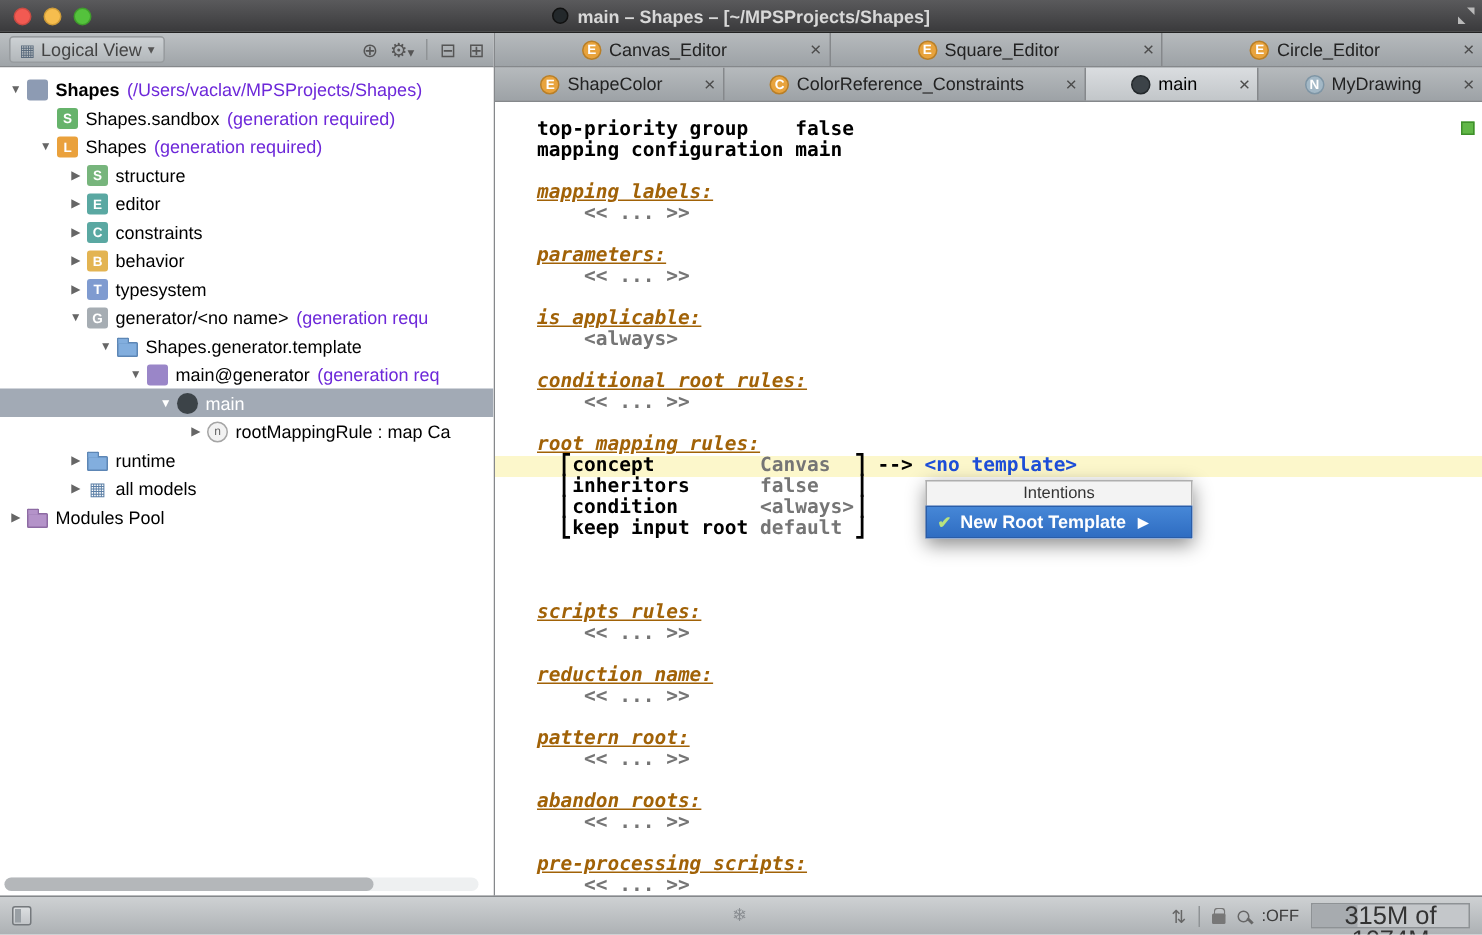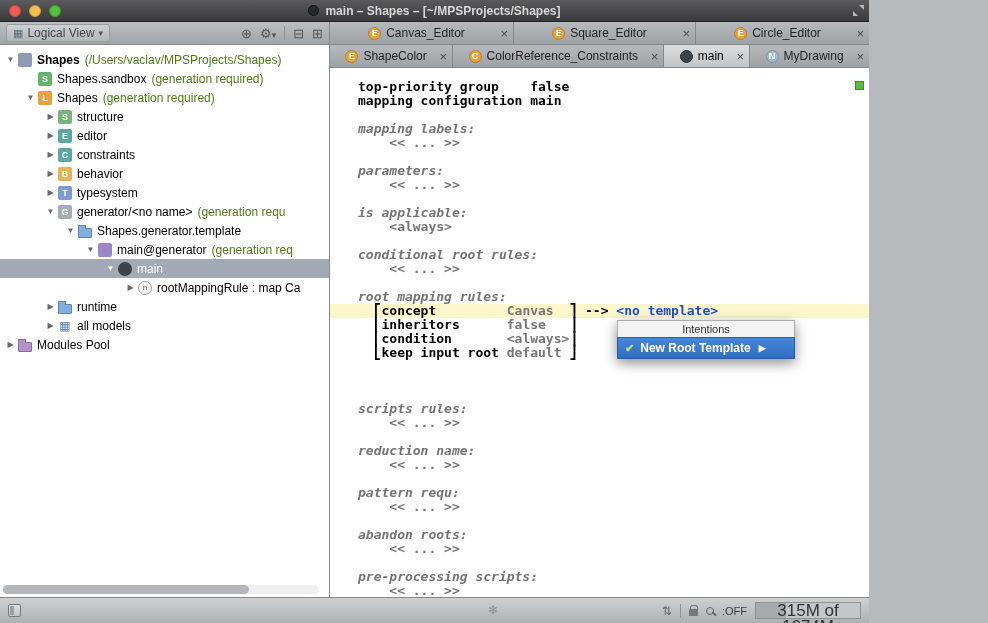--- a/index.html
+++ b/index.html
@@ -1,18 +1,18 @@
 <!DOCTYPE html>
 <html><head>
 <meta charset="utf-8">
 <style>
   *{margin:0;padding:0;box-sizing:border-box}
   html,body{width:988px;height:623px;overflow:hidden}
   body{font-family:"Liberation Sans",sans-serif;font-size:12px;background:#b6babd;color:#1a1a1a}
-  .window{display:flex;flex-direction:column;width:869px;height:623px}
+  .window{display:flex;flex-direction:column;width:988px;height:623px}
 
   
   .titlebar{height:22px;flex:none;background:linear-gradient(#5a5a5c,#3a3a3c);border-bottom:1px solid #222;display:flex;align-items:center;position:relative}
   .traffic{display:flex;gap:8px;margin-left:9px;z-index:2}
   .light{width:12px;height:12px;border-radius:50%;display:inline-block;cursor:pointer}
   .light.red{background:#f25a52;border:1px solid #c94a42}
   .light.yellow{background:#f6bd4e;border:1px solid #cf9c38}
   .light.green{background:#54c23c;border:1px solid #3f9c2c}
   .title{position:absolute;left:0;right:0;text-align:center;color:#d8d8d8;font-weight:bold;display:flex;justify-content:center;align-items:center;gap:6px;font-size:12px}
   .title-icon{width:11px;height:11px;border-radius:50%;background:#23282b;border:1px solid #111;display:inline-block}
@@ -33,21 +33,21 @@
 
   .tree{flex:1;position:relative;overflow:hidden;background:#fff;padding-top:5px}
   .trow{height:19px;display:flex;align-items:center;white-space:nowrap;overflow:hidden;cursor:pointer}
   .trow.selected{background:#a2aab5}
   .trow.selected .tlabel{color:#fff}
   .trow.selected .arrow{color:#fff}
   .arrow{width:13px;flex:none;text-align:center;color:#666;font-size:8px}
   .ticon{width:14px;height:14px;flex:none;margin:0 5px 0 1px;border-radius:2px;color:#fff;font-size:9px;font-weight:bold;display:flex;align-items:center;justify-content:center}
   .tlabel{color:#000}
   .tlabel.bold{font-weight:bold}
-  .suffix{color:#4d7c0f;margin-left:5px}
+  .suffix{color:#6d28d9;margin-left:5px}
   .i-project{background:#8d9bb3}
   .i-solution{background:#66b36b}
   .i-language{background:#eaa13c}
   .i-structure{background:#77b57c}
   .i-editor-aspect{background:#5aa8a2}
   .i-constraints-aspect{background:#5aa8a2}
   .i-behavior-aspect{background:#e3b452}
   .i-typesystem-aspect{background:#7f9bd0}
   .i-generator{background:#a6adb3}
   .i-model{background:#9a86c8}
@@ -71,21 +71,21 @@
   .nodeicon{width:13px;height:13px;flex:none;border-radius:50%;color:#fff;font-size:9px;font-weight:bold;display:flex;align-items:center;justify-content:center}
   .n-editor-node,.n-enum-node,.n-constraints-node{background:#e8a33d;border:1px solid #b97f27}
   .n-mapping-node{background:#3c4348;border:1px solid #23282b}
   .n-sandbox-node{background:#a3b8c6;border:1px solid #7e95a5}
 
   
   .editor{flex:1;background:#fff;position:relative;overflow:hidden;font-family:"DejaVu Sans Mono",monospace;font-size:13px;font-weight:bold;line-height:14px}
   .econtent{padding:12px 0 0 28px}
   .eline{height:14px;white-space:pre}
   .eline.hl{background:#fcf7cb;margin-left:-28px;padding-left:28px}
-  .s-h{color:#737373;font-style:italic;}
+  .s-h{color:#a16207;font-style:italic;text-decoration:underline}
   .s-k{color:#000}
   .s-p{color:#000}
   .s-g{color:#757575}
   .s-e{color:#1d4ed8}
   .okbadge{position:absolute;top:13px;right:5px;width:9px;height:9px;background:#61b747;border:1px solid #3f8f2b}
 
   .popup{position:absolute;left:287px;top:252px;width:178px;box-shadow:0 4px 12px rgba(0,0,0,.45);font-family:"Liberation Sans",sans-serif;font-weight:normal;line-height:normal;z-index:5}
   .popup-header{background:#f3f3f3;border:1px solid #aeaeae;border-bottom:none;text-align:center;font-size:11px;color:#333;padding:2px 0}
   .popup-item{background:linear-gradient(#4687d7,#2f6dc2);border:1px solid #2a5da8;color:#fff;font-size:12px;font-weight:bold;display:flex;align-items:center;gap:6px;padding:3px 7px;cursor:pointer}
   .intention-icon{color:#b9e37f;font-size:11px}
@@ -298,21 +298,21 @@
             <div class="eline"><span class="s-p">  ⎣</span><span class="s-k">keep input root</span><span class="s-p"> </span><span class="s-g">default</span><span class="s-p"> ⎦</span></div>
             <div class="eline"> </div>
             <div class="eline"> </div>
             <div class="eline"> </div>
             <div class="eline"><span class="s-h">scripts rules:</span></div>
             <div class="eline"><span class="s-g">    &lt;&lt; ... &gt;&gt;</span></div>
             <div class="eline"> </div>
             <div class="eline"><span class="s-h">reduction name:</span></div>
             <div class="eline"><span class="s-g">    &lt;&lt; ... &gt;&gt;</span></div>
             <div class="eline"> </div>
-            <div class="eline"><span class="s-h">pattern requ:</span></div>
+            <div class="eline"><span class="s-h">pattern root:</span></div>
             <div class="eline"><span class="s-g">    &lt;&lt; ... &gt;&gt;</span></div>
             <div class="eline"> </div>
             <div class="eline"><span class="s-h">abandon roots:</span></div>
             <div class="eline"><span class="s-g">    &lt;&lt; ... &gt;&gt;</span></div>
             <div class="eline"> </div>
             <div class="eline"><span class="s-h">pre-processing scripts:</span></div>
             <div class="eline"><span class="s-g">    &lt;&lt; ... &gt;&gt;</span></div>
           </div>
         <div class="okbadge"></div>
         <div class="popup">

